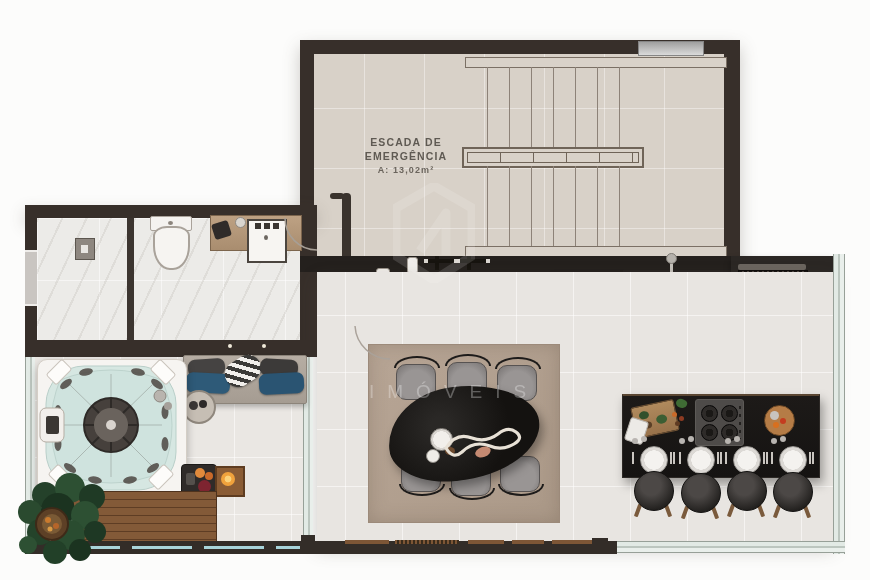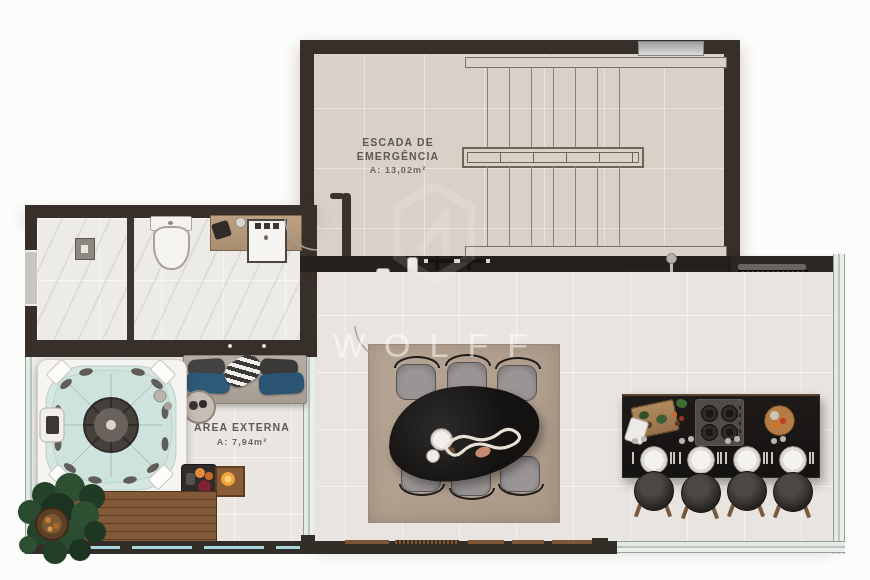--- a/index.html
+++ b/index.html
@@ -72,21 +72,21 @@
   <div class="abs" style="left:462px;top:147px;width:178px;height:17px;border:2px solid #6f6458;background:#d9d2c9;">
     <div class="abs" style="left:3px;top:3px;right:3px;bottom:3px;border:1px solid #6f6458;background:repeating-linear-gradient(90deg,transparent 0 32px,#6f6458 32px 33px);"></div>
   </div>
   <div class="abs treads" style="left:466px;top:166px;width:164px;height:80px;"></div>
   <div class="abs rail" style="left:465px;top:246px;width:260px;height:9px;"></div>
 
   <div class="abs" style="left:342px;top:193px;width:9px;height:84px;background:#3a332d;border-radius:4px;"></div>
   <div class="abs" style="left:330px;top:193px;width:14px;height:6px;background:#3a332d;border-radius:3px;"></div>
   <div class="abs" style="left:330px;top:271px;width:14px;height:6px;background:#3a332d;border-radius:3px;"></div>
 
-  <div class="abs label" style="left:328px;top:136px;width:140px;">
+  <div class="abs label" style="left:336px;top:136px;width:140px;">
     <div class="nm">ESCADA DE</div>
     <div class="nm">EMERGÊNCIA</div>
     <div class="ar">A: 13,02m²</div>
   </div>
 
   <div class="abs wall shadowed" style="left:25px;top:205px;width:292px;height:13px;"></div>
   <div class="abs wall" style="left:25px;top:205px;width:12px;height:152px;"></div>
   <div class="abs" style="left:25px;top:250px;width:12px;height:52px;background:#c9c5c1;border-top:2px solid #efedea;border-bottom:2px solid #efedea;"></div>
   <div class="abs wall" style="left:300px;top:205px;width:17px;height:152px;"></div>
   <div class="abs floor-marble" style="left:37px;top:218px;width:263px;height:124px;"></div>
@@ -265,24 +265,20 @@
       <span class="leg" style="right:4px;transform:rotate(-20deg);"></span>
       <div class="seat"></div>
     </div>
 
   <div class="abs wall" style="left:25px;top:340px;width:292px;height:17px;"></div>
   <div class="abs" style="left:228px;top:344px;width:4px;height:4px;border-radius:50%;background:#efe9d9;"></div>
   <div class="abs" style="left:262px;top:344px;width:4px;height:4px;border-radius:50%;background:#efe9d9;"></div>
   <div class="abs floor-tiles" style="left:35px;top:357px;width:268px;height:188px;background-color:#eae7e3;"></div>
   <div class="abs glass-v" style="left:25px;top:357px;width:10px;height:196px;"></div>
   <div class="abs glass-v" style="left:303px;top:357px;width:10px;height:188px;"></div>
-  <div class="abs label" style="left:182px;top:421px;width:120px;">
-    <div class="nm">ÁREA EXTERNA</div>
-    <div class="ar">A: 7,94m²</div>
-  </div>
 
   <div class="abs" style="left:183px;top:355px;width:122px;height:47px;background:linear-gradient(#b6ada3,#a59c92);border:1px solid #8c847a;border-radius:2px;box-shadow:0 3px 5px rgba(0,0,0,.25);">
     <div class="pillow" style="left:4px;top:3px;width:37px;height:17px;background:#454342;transform:rotate(-4deg);"></div>
     <div class="pillow" style="left:2px;top:17px;width:44px;height:20px;background:#2e5a78;transform:rotate(3deg);"></div>
     <div class="pillow" style="left:40px;top:2px;width:38px;height:26px;border-radius:13px;transform:rotate(-32deg);
          background:repeating-linear-gradient(48deg,#f1efec 0 4px,#3b3a38 4px 8px);"></div>
     <div class="pillow" style="left:76px;top:3px;width:38px;height:17px;background:#3c3a39;transform:rotate(3deg);"></div>
     <div class="pillow" style="left:75px;top:17px;width:45px;height:21px;background:#2a5472;transform:rotate(-3deg);"></div>
   </div>
 
@@ -397,16 +393,16 @@
 
     <path d="M446,448 q10,-16 26,-10 q14,5 26,-4 q10,-8 18,-2 q8,6 -2,12 q-12,7 -24,2 q-16,-6 -28,6 q-9,8 -16,-4" stroke="#e8e1d6" stroke-width="3.2" fill="none" stroke-linecap="round"></path>
     <ellipse cx="483" cy="452" rx="8" ry="5" fill="#c58a72" transform="rotate(-20 483 452)"></ellipse>
   </svg>
 
   <div class="abs" style="left:0;top:0;width:870px;height:580px;z-index:50;pointer-events:none;">
     <svg class="abs" style="left:393px;top:183px;opacity:.13;" width="82" height="100" viewBox="0 0 82 100">
       <polygon points="41,3 79,25 79,73 41,97 3,73 3,25" fill="none" stroke="#ffffff" stroke-width="9" stroke-linejoin="round"></polygon>
       <path d="M27,68 L53,30 L53,72" fill="none" stroke="#ffffff" stroke-width="9" stroke-linejoin="round"></path>
     </svg>
-    <div class="abs wm-txt" style="left:333px;top:326px;font-size:34px;font-weight:400;letter-spacing:19px;white-space:nowrap;">WOLFF</div>
+    <div class="abs wm-txt" style="left:369px;top:381px;font-size:19px;font-weight:400;letter-spacing:13px;white-space:nowrap;color:rgba(255,255,255,.30);">IMÓVEIS</div>
   </div>
 
 </div>
 
 </body></html>

